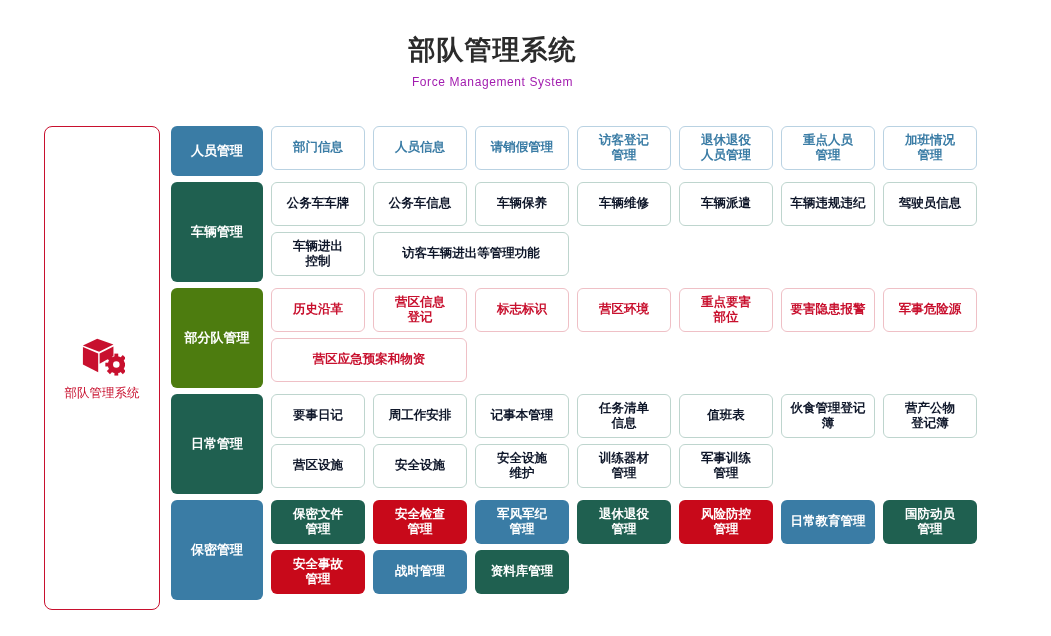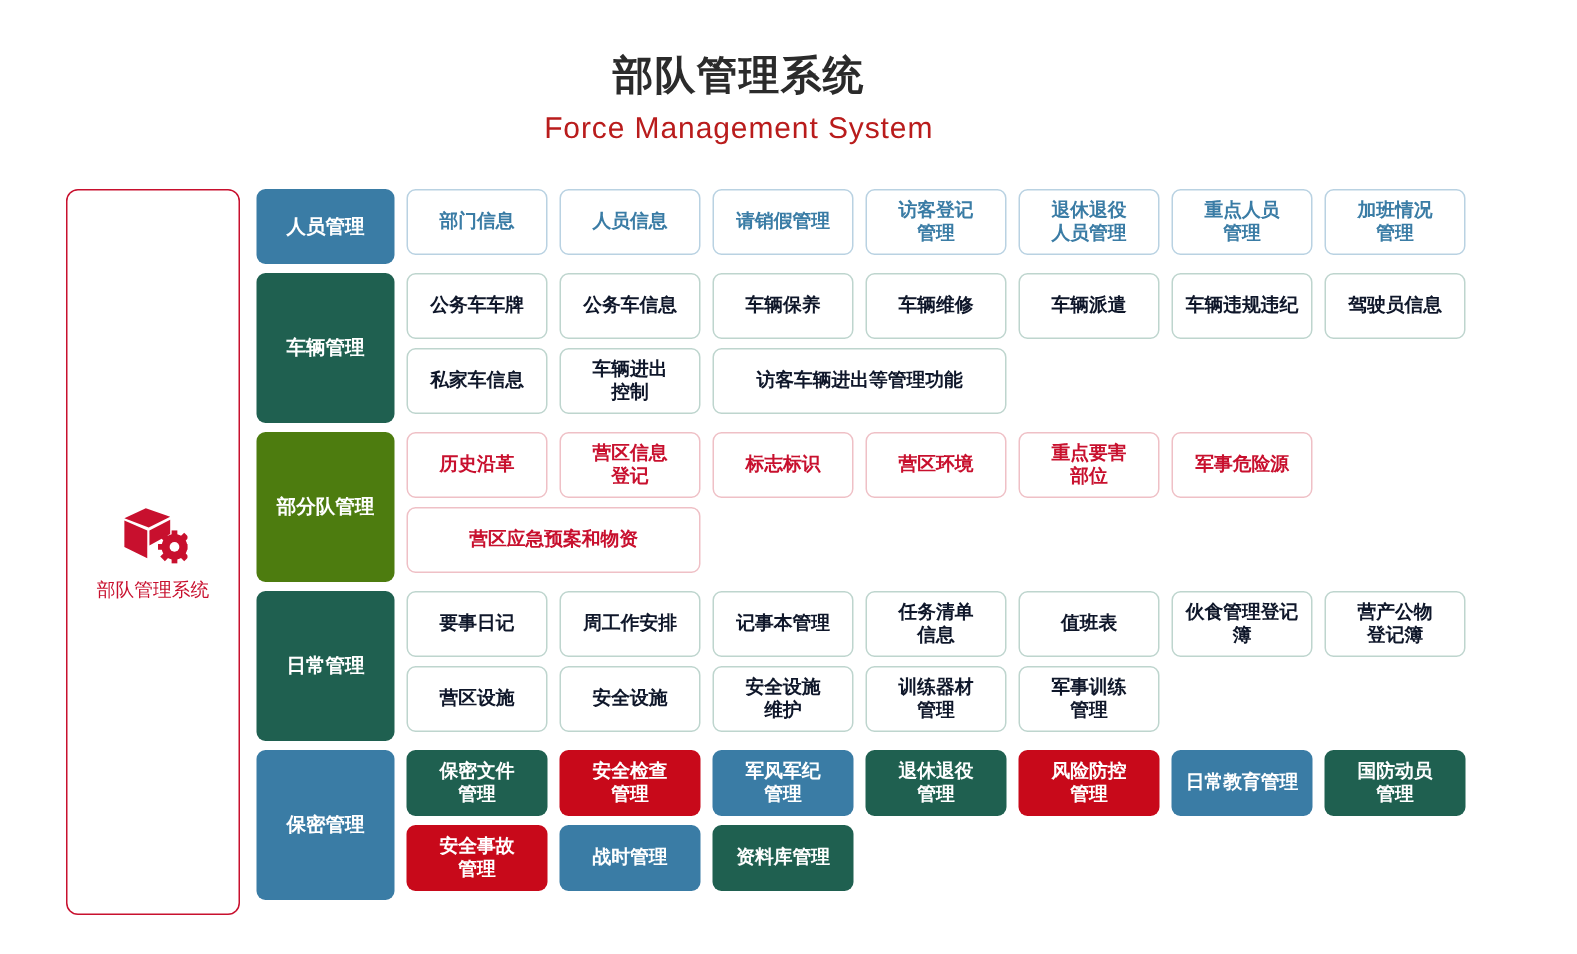--- a/index.html
+++ b/index.html
@@ -28,22 +28,22 @@
   }
   .header .title {
     font-size: 27px;
     font-weight: bold;
     color: #2b2b2b;
     letter-spacing: 1px;
     line-height: 1.2;
   }
   .header .subtitle {
     margin-top: 9px;
-    font-size: 20px;
-    color: #b91c1c;
+    font-size: 12px;
+    color: #a21caf;
     letter-spacing: 0.6px;
     font-weight: normal;
   }
 
   
   .body-area {
     position: absolute;
     left: 0;
     top: 126px;
     width: 1051px;
@@ -211,36 +211,36 @@
         <div class="cat-row">
           <div class="cat-badge badge-green" style="min-height: 94px;">车辆管理</div>
           <div class="items">
             <div class="item green">公务车车牌</div>
             <div class="item green">公务车信息</div>
             <div class="item green">车辆保养</div>
             <div class="item green">车辆维修</div>
             <div class="item green">车辆派遣</div>
             <div class="item green">车辆违规违纪</div>
             <div class="item green">驾驶员信息</div>
-            <div class="item green">私家车信息</div>
             <div class="item green">车辆进出
 控制</div>
             <div class="item green wide">访客车辆进出等管理功能</div>
           </div>
         </div>
         <div class="cat-row">
           <div class="cat-badge badge-red" style="min-height: 94px;">部分队管理</div>
           <div class="items">
             <div class="item red">历史沿革</div>
             <div class="item red">营区信息
 登记</div>
             <div class="item red">标志标识</div>
             <div class="item red">营区环境</div>
             <div class="item red">重点要害
 部位</div>
+            <div class="item red">要害隐患报警</div>
             <div class="item red">军事危险源</div>
             <div class="item red wide">营区应急预案和物资</div>
           </div>
         </div>
         <div class="cat-row">
           <div class="cat-badge badge-green" style="min-height: 94px;">日常管理</div>
           <div class="items">
             <div class="item green">要事日记</div>
             <div class="item green">周工作安排</div>
             <div class="item green">记事本管理</div>

